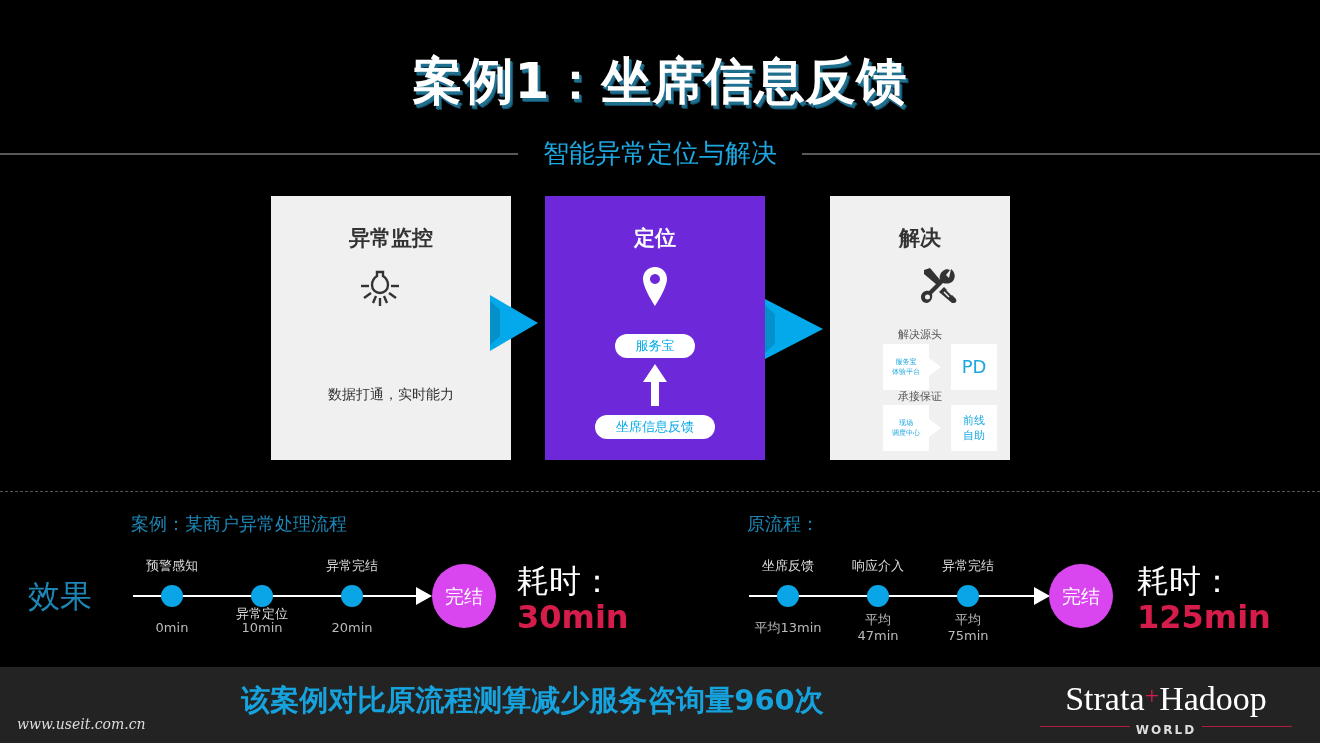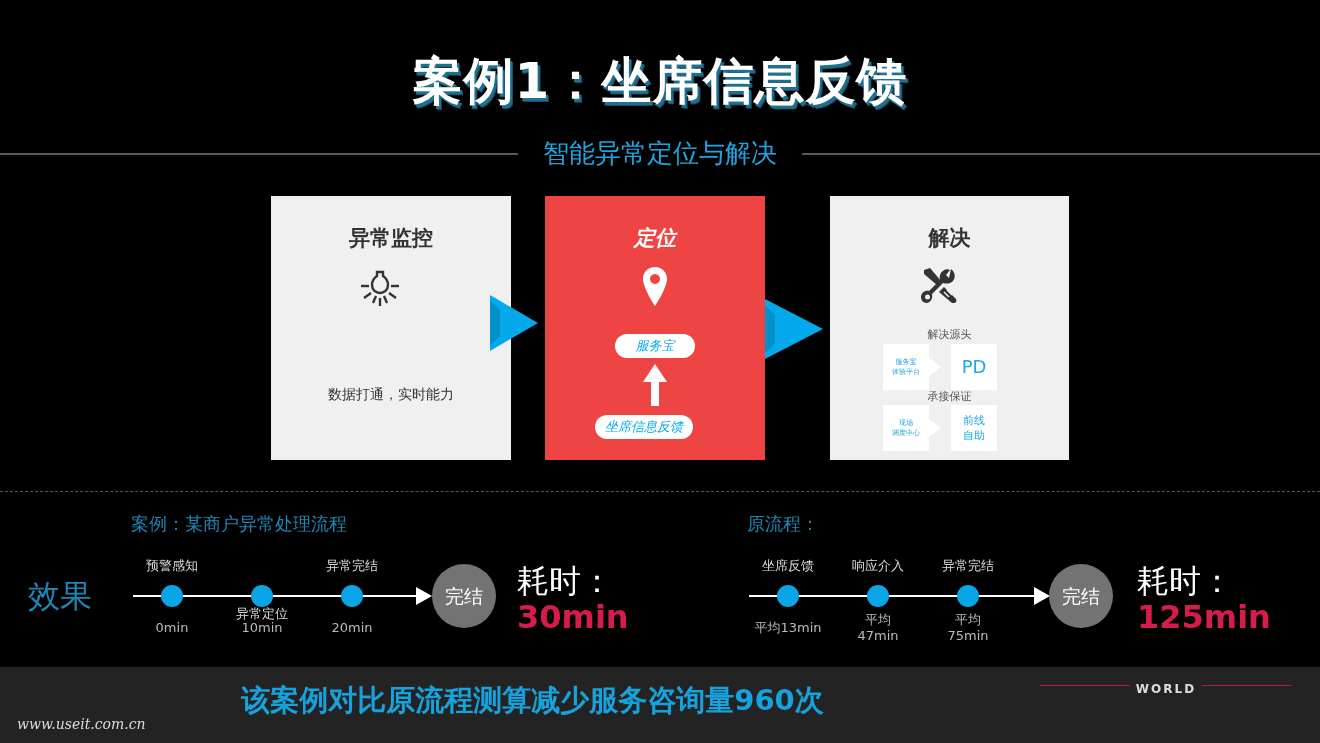--- a/index.html
+++ b/index.html
@@ -12,21 +12,21 @@
     text-shadow: 2px 3px 0 #1f6f8f, 3px 4px 0 #154d66;
   }
   .sub-line { position: absolute; top: 153px; height: 2px; background: #5a5a5a; }
   .subtitle {
     position: absolute; left: 0; top: 136px; width: 1320px; text-align: center;
     font-size: 26px; color: #1da7e0;
   }
 
   .card { position: absolute; top: 196px; height: 264px; }
   .card.grey { background: #f0f0f0; }
-  .card.blue { background: #ef4444; font-style: italic; }
+  .card.blue { background: #6d28d9; }
   .card-title {
     position: absolute; left: 0; top: 28px; width: 100%; text-align: center;
     font-size: 21px; font-weight: bold; color: #333;
   }
   .card.blue .card-title { color: #fff; }
 
   .icon { position: absolute; }
 
   .c1-line { position: absolute; width: 100%; text-align: center; color: #333; font-size: 14px; }
 
@@ -58,21 +58,21 @@
   .flow-line { position: absolute; height: 2px; background: #fff; }
   .flow-arrowhead {
     position: absolute; width: 0; height: 0;
     border-top: 9px solid transparent; border-bottom: 9px solid transparent;
     border-left: 16px solid #fff;
   }
   .flow-dot { position: absolute; width: 22px; height: 22px; border-radius: 50%; background: #0aa5e6; }
   .flow-top { position: absolute; width: 90px; text-align: center; font-size: 13px; color: #ddd; }
   .flow-bottom { position: absolute; width: 90px; text-align: center; font-size: 13px; color: #bbb; line-height: 16px; }
   .done-circle {
-    position: absolute; width: 64px; height: 64px; border-radius: 50%; background: #737373;
+    position: absolute; width: 64px; height: 64px; border-radius: 50%; background: #d946ef;
     color: #fff; font-size: 19px; line-height: 64px; text-align: center;
   }
   .time-label { position: absolute; font-size: 32px; color: #fff; }
   .time-value { position: absolute; font-size: 32px; font-weight: bold; color: #d51c4a; }
 
   .bottom-band { position: absolute; left: 0; top: 667px; width: 1320px; height: 76px; background: #232323; }
   .bottom-msg {
     position: absolute; left: 0; top: 681px; width: 1065px; text-align: center;
     font-size: 29px; font-weight: bold; color: #16a2dc;
   }
@@ -117,27 +117,27 @@
 
 <div class="card blue" style="left:545px; width:220px;">
   <div class="card-title">定位</div>
   <svg class="icon" style="left:97px; top:70px;" width="26" height="42" viewBox="0 0 26 42">
     <path d="M13 1 C6 1 1 6 1 13 C1 22 13 40 13 40 C13 40 25 22 25 13 C25 6 20 1 13 1 Z M13 8 A5 5 0 1 1 12.99 8 Z" fill="#fff" fill-rule="evenodd"></path>
   </svg>
   <div class="pill" style="left:70px; top:138px; width:80px;">服务宝</div>
   <svg class="icon" style="left:98px; top:168px;" width="24" height="42" viewBox="0 0 24 42">
     <path d="M12 0 L24 18 L16 18 L16 42 L8 42 L8 18 L0 18 Z" fill="#fff"></path>
   </svg>
-  <div class="pill" style="left:50px; top:219px; width:98px;">坐席信息反馈</div>
+  <div class="pill" style="left:50px; top:219px; width:120px;">坐席信息反馈</div>
 </div>
 
 <div class="arrow-tri" style="left:765px; top:299px; border-left-width:58px; border-top-width:30px; border-bottom-width:30px;"></div>
 <div class="arrow-shade" style="left:765px; top:305px; height:48px; clip-path: polygon(0 0, 100% 20%, 100% 80%, 0 100%);"></div>
 
-<div class="card grey" style="left:830px; width:239px;">
+<div class="card grey" style="left:830px; width:180px;">
   <div class="card-title">解决</div>
   <svg class="icon" style="left:91px; top:72px;" width="36" height="36" viewBox="0 0 36 36">
     <g fill="#333">
       <path d="M3 2 L9 0 L20 13 L16 17 L3 6 Z"></path>
       <path d="M30 1 C34 4 35 9 32 13 C29 16 25 16 22 15 L11 26 C12 30 10 34 6 35 C2 35 0 32 0 29 C0 25 4 22 8 23 L19 12 C18 9 19 5 22 3 C24 1 27 1 29 2 L25 7 L28 10 Z M4 29 A2.5 2.5 0 1 0 9 29 A2.5 2.5 0 1 0 4 29 Z" fill-rule="evenodd"></path>
       <path d="M18 24 L23 19 L35 31 C36 33 35 35 33 35 L31 35 Z"></path>
     </g>
     <g stroke="#f0f0f0" stroke-width="1.4">
       <line x1="23" y1="24" x2="28" y2="29"></line>
       <line x1="26" y1="22" x2="31" y2="27"></line>
@@ -211,18 +211,19 @@
 </div>
 
 <div class="done-circle" style="left:1049px; top:564px;">完结</div>
 <div class="time-label" style="left:1137px; top:560px;">耗时：</div>
 <div class="time-value" style="left:1137px; top:598px;">125min</div>
 
 <div class="bottom-band"></div>
 <div class="bottom-msg">该案例对比原流程测算减少服务咨询量960次</div>
 <div class="watermark">www.useit.com.cn</div>
 <div class="brand">
+  <div class="brand-name"><span>Strata</span><span class="brand-plus">+</span><span>Hadoop</span></div>
   <div class="brand-world-row">
     <div class="brand-rule" style="left:0;"></div>
     <span class="brand-world">WORLD</span>
     <div class="brand-rule" style="right:0;"></div>
   </div>
 </div>
 
 </body></html>

